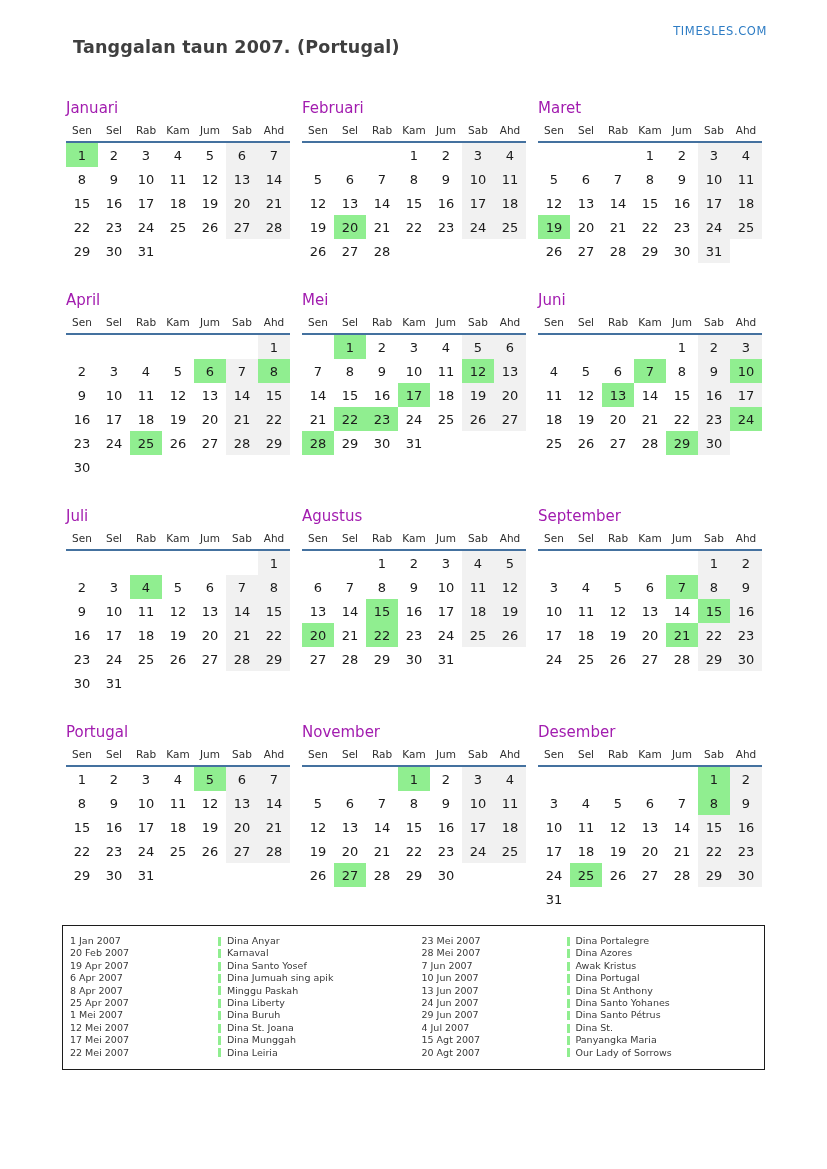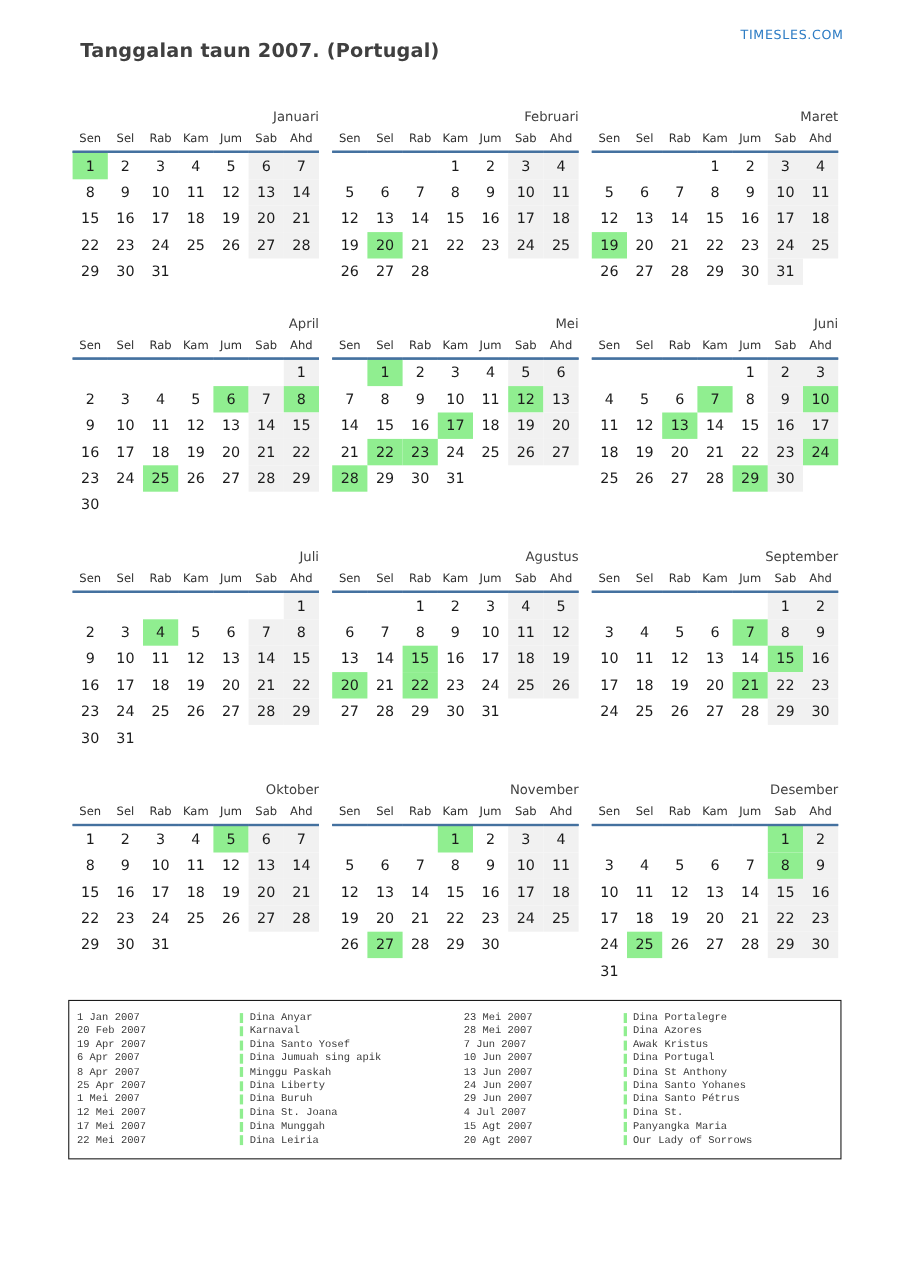--- a/index.html
+++ b/index.html
@@ -39,24 +39,24 @@
     width: 696px;
     display: grid;
     grid-template-columns: repeat(3, 224px);
     column-gap: 12px;
     row-gap: 28px;
     align-items: start;
   }
   .month { width: 224px; }
   .month-title {
     margin: 0 0 7px 0;
-    text-align: right;
-    font-size: 12px;
+    text-align: left;
+    font-size: 15px;
     font-weight: 500;
-    color: #404040;
+    color: #a21caf;
   }
   table.cal {
     border-collapse: collapse;
     table-layout: fixed;
     width: 224px;
   }
   table.cal th {
     font-size: 10.5px;
     font-weight: 400;
     color: #2e2e2e;
@@ -73,21 +73,21 @@
   table.cal td.we { background: #f1f1f1; }
   table.cal td.hl { background: #90ee90; }
   .legend-box {
     margin: 14px 0 0 62px;
     width: 687px;
     border: 1px solid #1c1c1c;
     padding: 9px 7px 10px 7px;
     display: grid;
     grid-template-columns: 1fr 1fr;
   }
-  .legend-col { display: flex; flex-direction: column; font-family: Liberation Mono, monospace; }
+  .legend-col { display: flex; flex-direction: column; }
   .legend-entry {
     display: grid;
     grid-template-columns: 148px 1fr;
     align-items: center;
     line-height: 12.4px;
     font-size: 9.5px;
     color: #3a3a3a;
   }
   .legend-col.right .legend-entry { grid-template-columns: 145px 1fr; padding-left: 8px; }
   .legend-date { white-space: nowrap; }
@@ -688,21 +688,21 @@
             <td>26</td>
             <td>27</td>
             <td>28</td>
             <td class="we">29</td>
             <td class="we">30</td>
           </tr>
         </tbody>
       </table>
     </div>
     <div class="month">
-      <h2 class="month-title">Oktober</h2>
+      <h2 class="month-title">Portugal</h2>
       <table class="cal">
         <thead>
           <tr>
             <th>Sen</th>
             <th>Sel</th>
             <th>Rab</th>
             <th>Kam</th>
             <th>Jum</th>
             <th>Sab</th>
             <th>Ahd</th>

